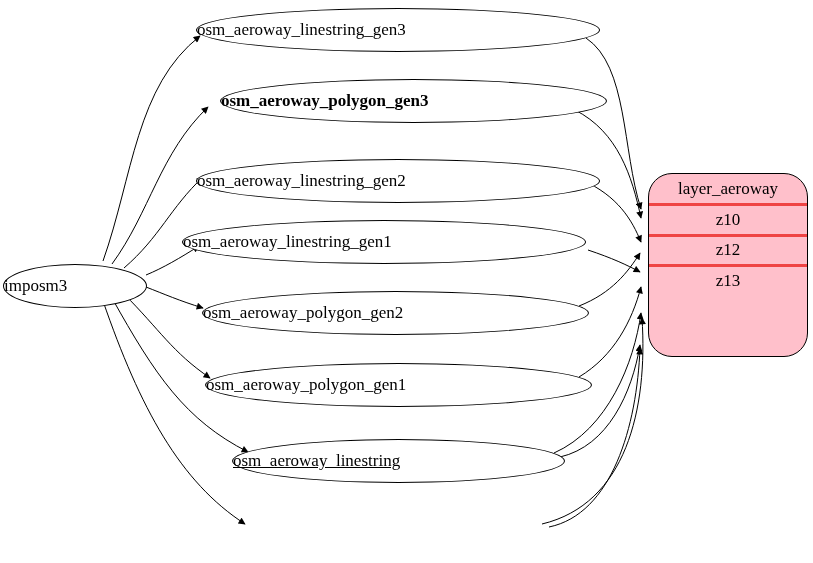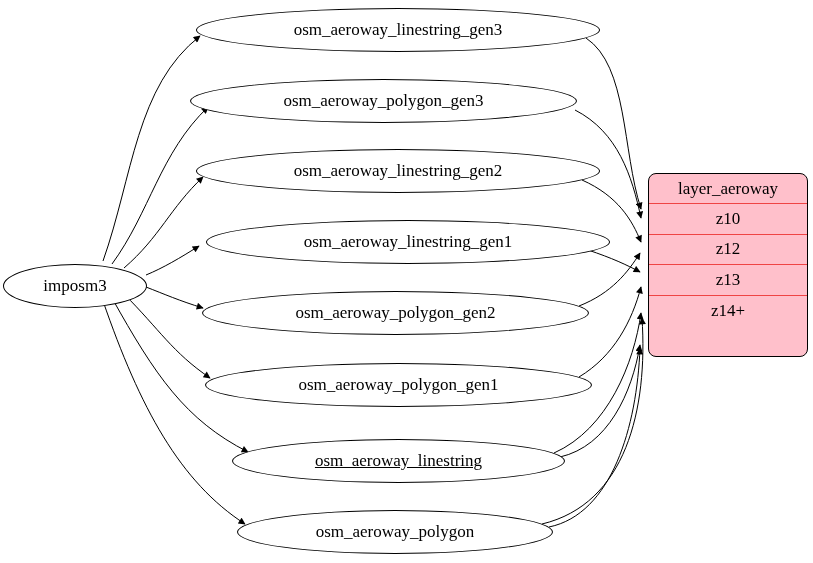--- a/index.html
+++ b/index.html
@@ -3,33 +3,33 @@
 <meta charset="utf-8">
 <style>
   html,body{margin:0;padding:0;background:#ffffff;}
   .canvas{
     position:relative;width:813px;height:563px;background:#ffffff;
     font-family:"Liberation Serif", serif;color:#000;overflow:hidden;
   }
   svg.edges{position:absolute;left:0;top:0;width:813px;height:563px;z-index:0;}
   .node-ellipse{
     position:absolute;z-index:1;border:1px solid #000;border-radius:50%;
-    background:#ffffff;display:flex;align-items:center;justify-content:center;
+    background:#ffffff;display:flex;align-items:center;justify-content:flex-start;
     font-size:17px;white-space:nowrap;box-sizing:border-box;
   }
   .record{
-    position:absolute;z-index:1;border:1px solid #000;border-radius:8px;
+    position:absolute;z-index:1;border:1px solid #000;border-radius:24px;
     overflow:hidden;box-sizing:border-box;display:grid;
     grid-template-rows:29px 1fr 1fr 1fr 1fr 1fr;
     font-size:17px;text-align:left;
   }
   .record .rrow{
     display:flex;align-items:center;justify-content:center;
   }
-  .record .rrow + .rrow{border-top:1px solid #ef4444;}
+  .record .rrow + .rrow{border-top:3px solid #ef4444;}
 </style>
 </head>
 <body>
 
 <div class="canvas">
 
   <svg class="edges" viewBox="0 0 813 563" xmlns="http://www.w3.org/2000/svg">
     <defs>
       <marker id="arrow" viewBox="0 0 10 10" refX="9" refY="5" markerWidth="9" markerHeight="7" orient="auto-start-reverse">
         <path d="M0,0 L10,5 L0,10 z" fill="#000"></path>
@@ -58,49 +58,45 @@
   </svg>
 
   <div class="node-ellipse" style="left:3px;top:264px;width:144px;height:44px;">
     <span>imposm3</span>
   </div>
 
   <div class="node-ellipse" style="left:196px;top:8px;width:404px;height:44px;">
     <span>osm_aeroway_linestring_gen3</span>
   </div>
 
-  <div class="node-ellipse" style="left:190px;top:79px;width:387px;height:44px;">
+  <div class="node-ellipse" style="left:220px;top:79px;width:387px;height:44px;font-weight:bold;">
     <span>osm_aeroway_polygon_gen3</span>
   </div>
 
-  <div class="node-ellipse" style="left:196px;top:149px;width:404px;height:44px;">
+  <div class="node-ellipse" style="left:196px;top:159px;width:404px;height:44px;">
     <span>osm_aeroway_linestring_gen2</span>
   </div>
 
-  <div class="node-ellipse" style="left:206px;top:220px;width:404px;height:44px;">
+  <div class="node-ellipse" style="left:182px;top:220px;width:404px;height:44px;">
     <span>osm_aeroway_linestring_gen1</span>
   </div>
 
   <div class="node-ellipse" style="left:202px;top:291px;width:387px;height:44px;font-family:Liberation Serif, serif;">
     <span>osm_aeroway_polygon_gen2</span>
   </div>
 
   <div class="node-ellipse" style="left:205px;top:363px;width:387px;height:44px;">
     <span>osm_aeroway_polygon_gen1</span>
   </div>
 
   <div class="node-ellipse" style="left:232px;top:439px;width:333px;height:44px;text-decoration:underline;">
     <span>osm_aeroway_linestring</span>
   </div>
 
-  <div class="node-ellipse" style="left:237px;top:510px;width:316px;height:44px;">
-    <span>osm_aeroway_polygon</span>
-  </div>
 
   <div class="record" style="left:648px;top:173px;width:160px;height:184px;background:#ffc0cb;">
     <div class="rrow">layer_aeroway</div>
     <div class="rrow">z10</div>
     <div class="rrow">z12</div>
     <div class="rrow">z13</div>
-    <div class="rrow">z14+</div>
   </div>
 
 </div>
 
 </body></html>

